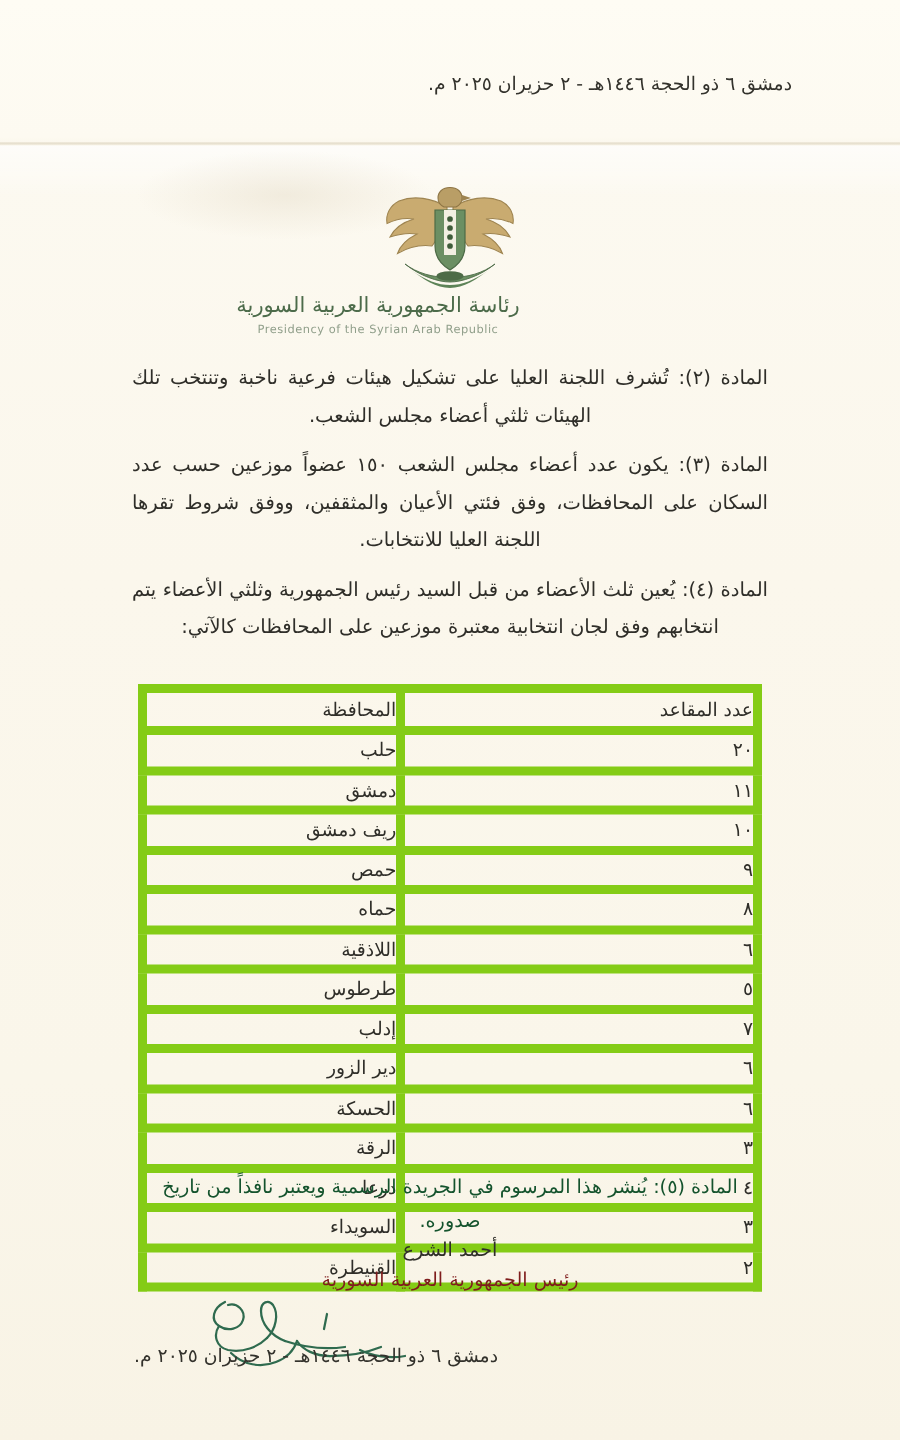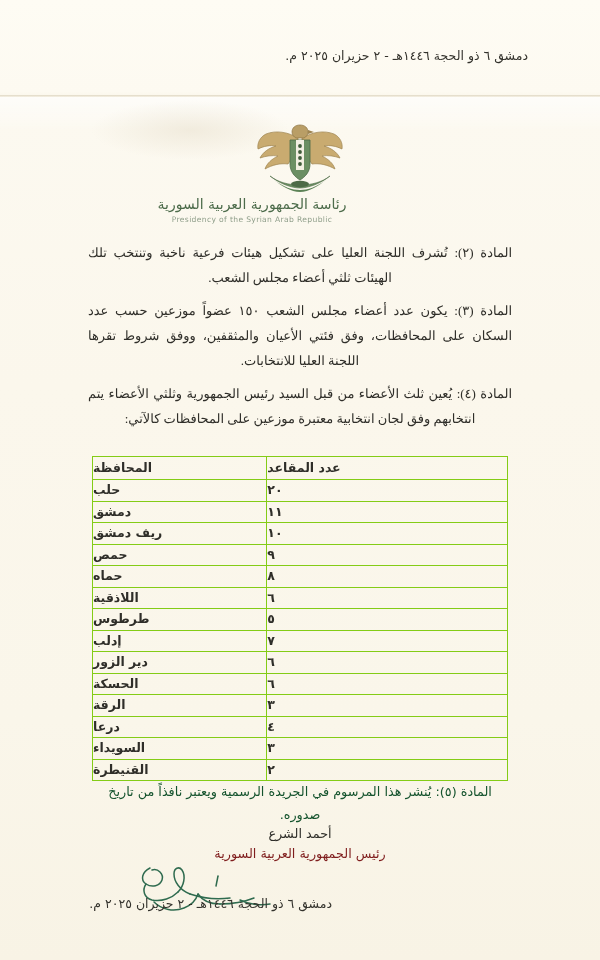--- a/index.html
+++ b/index.html
@@ -96,21 +96,20 @@
   }
 
   
   .body-text {
     position: absolute;
     top: 240px;
     right: 88px;
     width: 424px;
     text-align: justify;
     text-align-last: center;
-    font-family: Liberation Serif, serif;
   }
   .article {
     font-size: 13px;
     line-height: 1.95;
     color: #2f2e29;
     margin: 0 0 7px 0;
     text-align: justify;
   }
   .article:last-child { margin-bottom: 0; }
 
@@ -119,25 +118,25 @@
     position: absolute;
     top: 456px;
     right: 92px;
     width: 416px;
     border-collapse: collapse;
     font-size: 12.5px;
     color: #2f2e29;
   }
   .seats-table th,
   .seats-table td {
-    border: 1px solid #84cc16;
+    border: 6px solid #84cc16;
     height: 20.5px;
     padding: 0;
-    text-align: left;
-    font-weight: bold;
+    text-align: right;
+    font-weight: normal;
     line-height: 1.1;
   }
   .seats-table th {
     font-size: 12.5px;
     height: 22px;
   }
   .col-gov { width: 42%; }
   .col-seats { width: 58%; }
 
   

